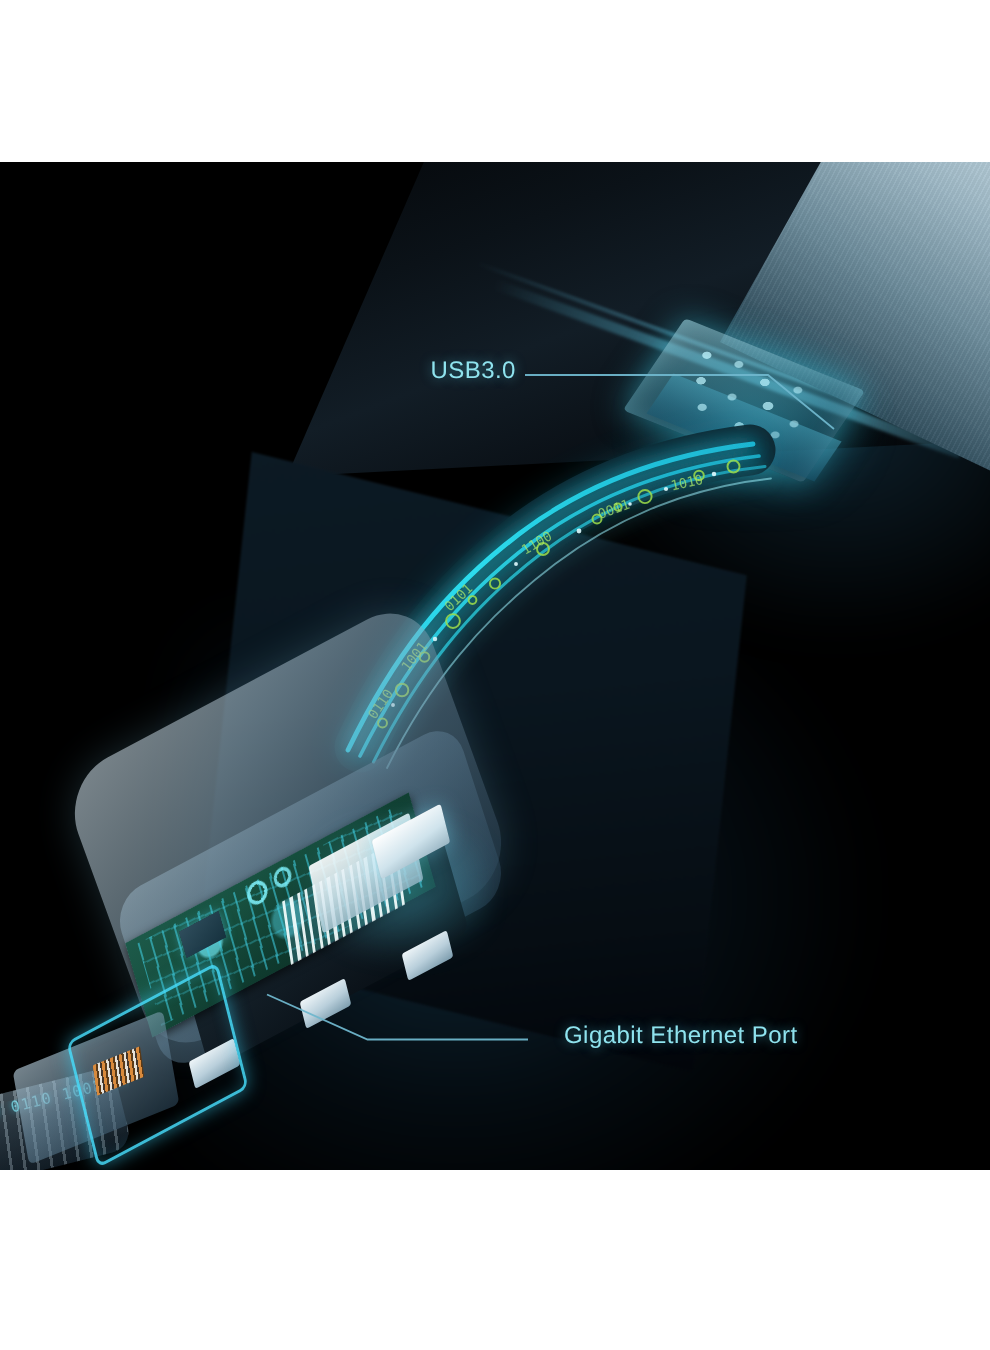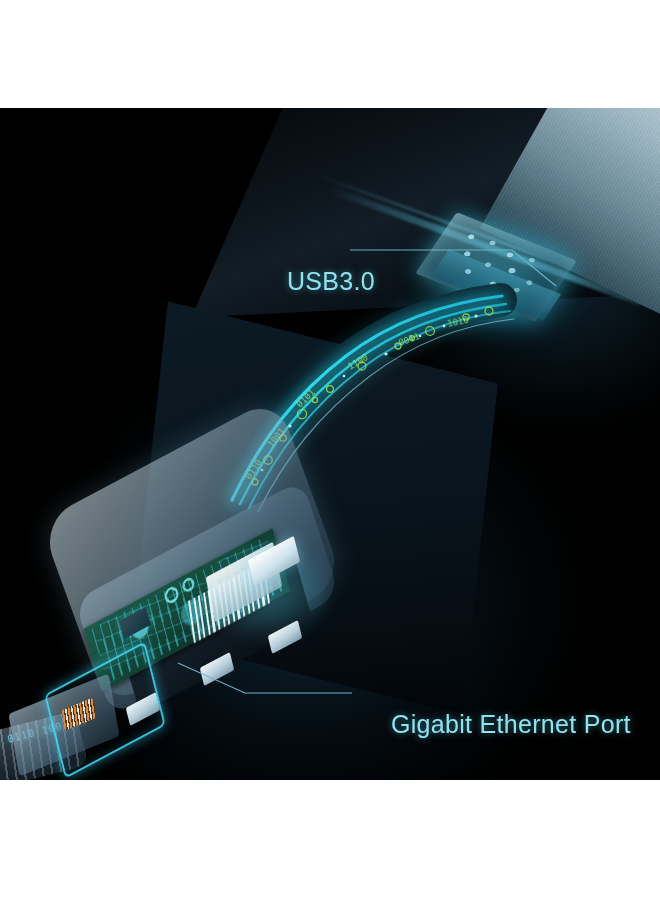--- a/index.html
+++ b/index.html
@@ -383,28 +383,27 @@
     overflow: hidden;
     text-shadow: 0 0 5px rgba(80,225,255,0.9);
     white-space: pre;
     opacity: .8;
   }
 
   
   .callout-label {
     position: absolute;
     color: #8fe3ee;
-    font-size: 25px;
+    font-size: 16px;
     letter-spacing: 0.3px;
     white-space: nowrap;
     text-shadow: 0 0 7px rgba(90,215,240,0.55);
-    margin-top: 28px;
   }
   #usb-label   { left: 287px; top: 131px; }
-  #eth-label   { left: 391px; top: 574px; }
+  #eth-label   { left: 376px; top: 574px; }
 
   .leader {
     position: absolute;
     stroke: #6fb6cc;
     stroke-width: 1.2;
     fill: none;
     opacity: .95;
   }
 </style>
 </head>

